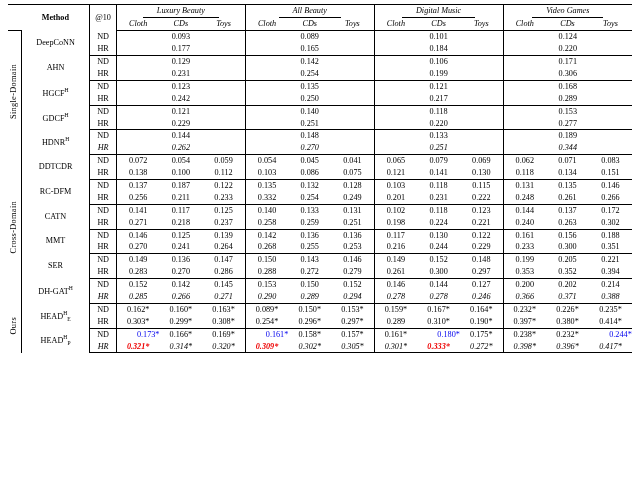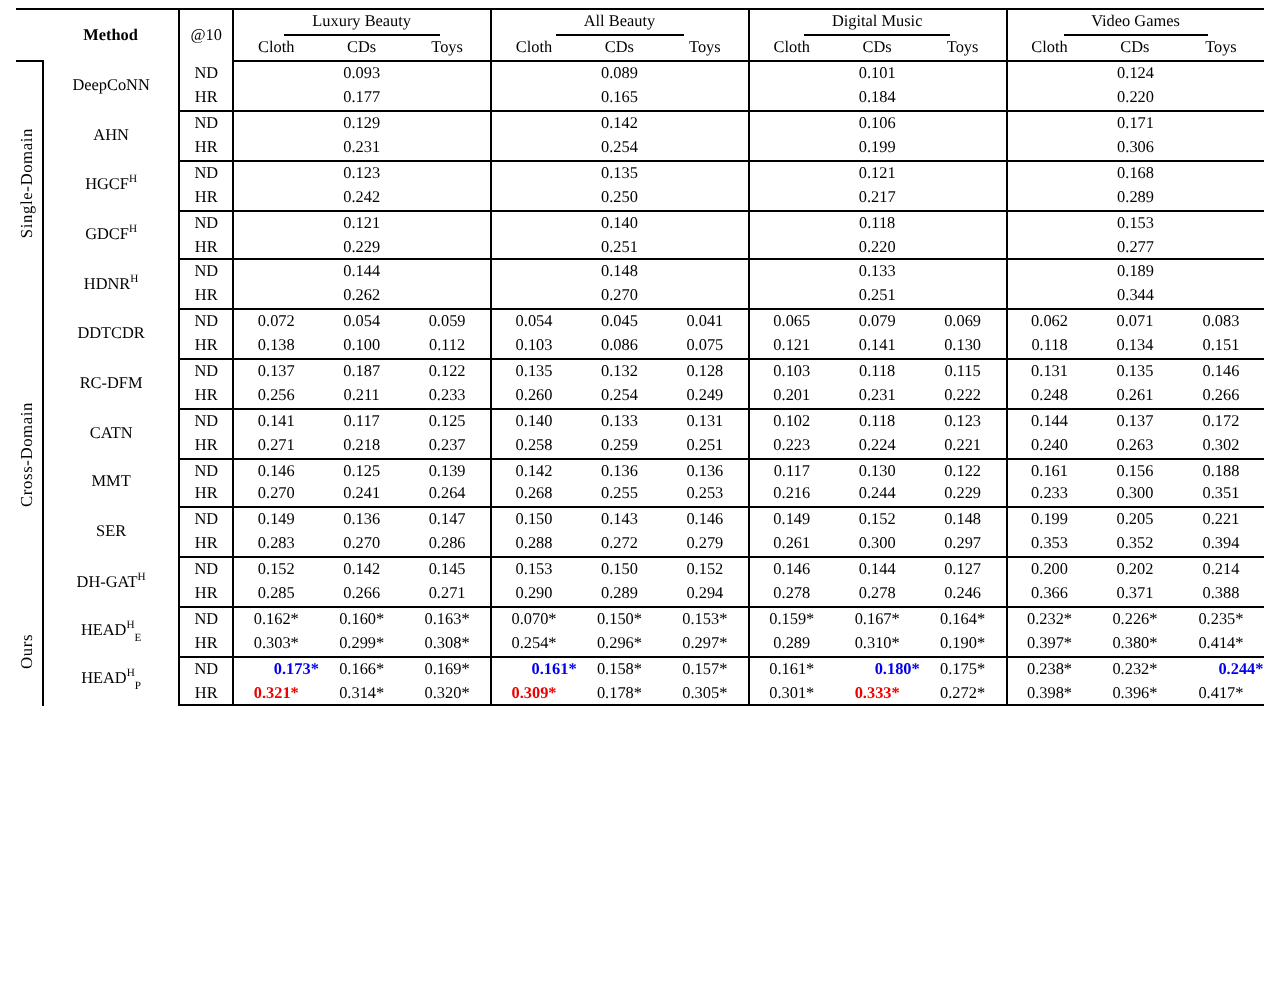--- a/index.html
+++ b/index.html
@@ -1,33 +1,33 @@
 <!DOCTYPE html>
 <html><head>
 <meta charset="utf-8">
 <style>
   html,body{margin:0;padding:0;background:#fff;}
   body{width:640px;height:492px;font-family:"Liberation Serif",serif;color:#000;}
   .wrap{width:640px;height:492px;position:relative;}
   table.main{border-collapse:collapse;width:624px;margin:4px 8px 0 8px;table-layout:fixed;}
   table.main td,table.main th{font-size:8.2px;text-align:center;padding:0;line-height:1.45;}
   .hrule-top td{border-top:1.1px solid #000;}
-  .hrule-bot td{border-bottom:1.1px solid #000;}
+  .hrule-bot td{border-bottom:1.1px solid #000;font-style:italic;}
   .thin td{border-bottom:0.6px solid #000;}
   .vl{border-left:0.6px solid #000;}
   .vr{border-right:0.6px solid #000;}
   .grp-head{font-size:8.6px;}
-  .grp-head .u{display:inline-block;border-bottom:0.6px solid #000;padding:0 14px 0.5px 14px;}
+  .grp-head .u{display:inline-block;border-bottom:0.6px solid #000;padding:0 14px 0.5px 14px;font-style:italic;}
   .method{font-size:8.6px;font-weight:bold;}
   .metric{font-size:7.6px;}
   .rowlbl{font-size:8.6px;text-align:center;}
   .side{writing-mode:vertical-rl;transform:rotate(180deg);font-size:8.4px;letter-spacing:0.3px;white-space:nowrap;}
   .sidecell{width:13px;vertical-align:middle;text-align:center;}
   .val{font-size:8.2px;}
-  .blue{color:#0000ee;font-weight:bold;margin-left:20px;}
+  .blue{color:#0000ee;font-weight:normal;margin-left:20px;}
   .red{color:#ee0000;font-weight:bold;}
   sup{font-size:5.6px;vertical-align:super;}
   sub{font-size:5.6px;vertical-align:sub;}
   .nb{border:none;}
 </style>
 </head>
 <body>
 
 <div class="wrap">
   <table class="main">
@@ -195,21 +195,21 @@
           <td class="val ">0.115</td>
           <td class="val vl">0.131</td>
           <td class="val ">0.135</td>
           <td class="val ">0.146</td>
         </tr>
         <tr class="thin">
           <td class="metric vr">HR</td>
           <td class="val ">0.256</td>
           <td class="val ">0.211</td>
           <td class="val ">0.233</td>
-          <td class="val vl">0.260</td>
+          <td class="val vl">0.332</td>
           <td class="val ">0.254</td>
           <td class="val ">0.249</td>
           <td class="val vl">0.201</td>
           <td class="val ">0.231</td>
           <td class="val ">0.222</td>
           <td class="val vl">0.248</td>
           <td class="val ">0.261</td>
           <td class="val ">0.266</td>
         </tr>
         <tr class="">
@@ -229,21 +229,21 @@
           <td class="val ">0.172</td>
         </tr>
         <tr class="thin">
           <td class="metric vr">HR</td>
           <td class="val ">0.271</td>
           <td class="val ">0.218</td>
           <td class="val ">0.237</td>
           <td class="val vl">0.258</td>
           <td class="val ">0.259</td>
           <td class="val ">0.251</td>
-          <td class="val vl">0.223</td>
+          <td class="val vl">0.198</td>
           <td class="val ">0.224</td>
           <td class="val ">0.221</td>
           <td class="val vl">0.240</td>
           <td class="val ">0.263</td>
           <td class="val ">0.302</td>
         </tr>
         <tr class="">
           <td rowspan="2" class="rowlbl vr">MMT</td>
           <td class="metric vr">ND</td>
           <td class="val ">0.146</td>
@@ -336,21 +336,21 @@
           <td class="val ">0.371</td>
           <td class="val ">0.388</td>
         </tr>
         <tr class="">
           <td rowspan="4" class="sidecell vr"><span class="side">Ours</span></td>
           <td rowspan="2" class="rowlbl vr">HEAD<sup>H</sup><sub>E</sub></td>
           <td class="metric vr">ND</td>
           <td class="val ">0.162*</td>
           <td class="val ">0.160*</td>
           <td class="val ">0.163*</td>
-          <td class="val vl">0.070*</td>
+          <td class="val vl">0.089*</td>
           <td class="val ">0.150*</td>
           <td class="val ">0.153*</td>
           <td class="val vl">0.159*</td>
           <td class="val ">0.167*</td>
           <td class="val ">0.164*</td>
           <td class="val vl">0.232*</td>
           <td class="val ">0.226*</td>
           <td class="val ">0.235*</td>
         </tr>
         <tr class="thin">
@@ -383,21 +383,21 @@
           <td class="val vl">0.238*</td>
           <td class="val ">0.232*</td>
           <td class="val "><span class="blue">0.244*</span></td>
         </tr>
         <tr class="hrule-bot">
           <td class="metric vr">HR</td>
           <td class="val "><span class="red">0.321*</span></td>
           <td class="val ">0.314*</td>
           <td class="val ">0.320*</td>
           <td class="val vl"><span class="red">0.309*</span></td>
-          <td class="val ">0.178*</td>
+          <td class="val ">0.302*</td>
           <td class="val ">0.305*</td>
           <td class="val vl">0.301*</td>
           <td class="val "><span class="red">0.333*</span></td>
           <td class="val ">0.272*</td>
           <td class="val vl">0.398*</td>
           <td class="val ">0.396*</td>
           <td class="val ">0.417*</td>
         </tr>
       </tbody>
   </table>

